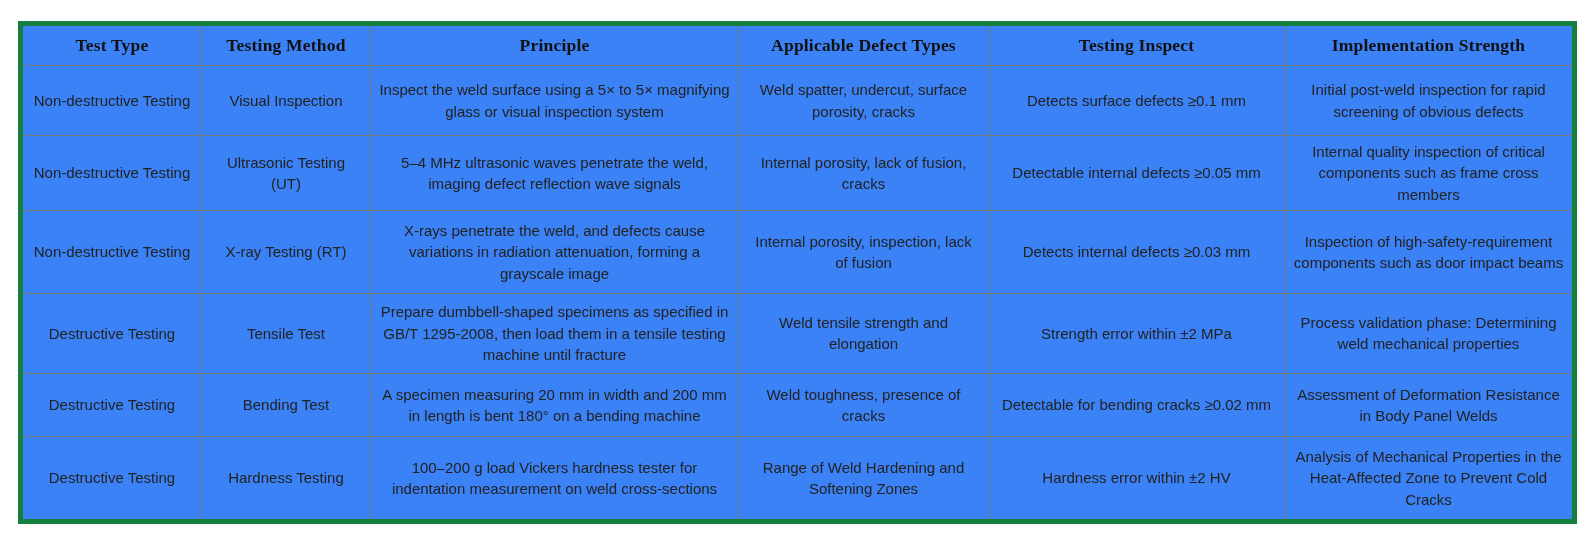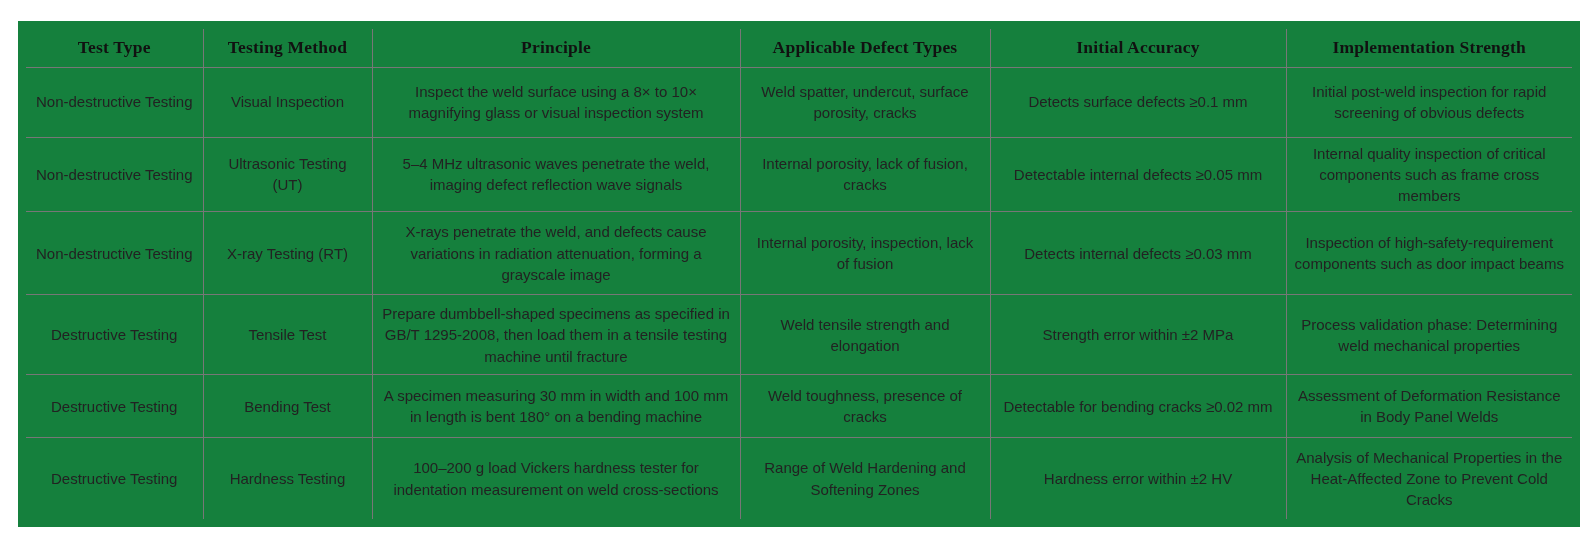--- a/index.html
+++ b/index.html
@@ -11,22 +11,22 @@
     overflow: hidden;
     font-family: "Liberation Sans", "DejaVu Sans", sans-serif;
   }
   .table-wrap {
     padding: 21px 0 0 18px;
   }
   table.weld-table {
     border-collapse: collapse;
     table-layout: fixed;
     width: 1554px;
-    background: #15803d;
-    border: 8px solid #15803d;
+    background: #3b82f6;
+    border: 5px solid #15803d;
   }
   table.weld-table th,
   table.weld-table td {
     border: 1px solid #777777;
     text-align: center;
     vertical-align: middle;
     padding: 5px 8px;
     overflow: hidden;
   }
   table.weld-table th {
@@ -68,29 +68,29 @@
         <col class="c4">
         <col class="c5">
         <col class="c6">
     </colgroup>
     <thead>
       <tr>
         <th>Test Type</th>
         <th>Testing Method</th>
         <th>Principle</th>
         <th>Applicable Defect Types</th>
-        <th>Initial Accuracy</th>
+        <th>Testing Inspect</th>
         <th>Implementation Strength</th>
       </tr>
     </thead>
     <tbody>
       <tr>
         <td class="tight">Non-destructive Testing</td>
         <td class="tight">Visual Inspection</td>
-        <td>Inspect the weld surface using a 8× to 10× magnifying glass or visual inspection system</td>
+        <td>Inspect the weld surface using a 5× to 5× magnifying glass or visual inspection system</td>
         <td>Weld spatter, undercut, surface porosity, cracks</td>
         <td>Detects surface defects ≥0.1 mm</td>
         <td>Initial post-weld inspection for rapid screening of obvious defects</td>
       </tr>
       <tr>
         <td class="tight">Non-destructive Testing</td>
         <td class="tight">Ultrasonic Testing (UT)</td>
         <td>5–4 MHz ultrasonic waves penetrate the weld, imaging defect reflection wave signals</td>
         <td>Internal porosity, lack of fusion, cracks</td>
         <td>Detectable internal defects ≥0.05 mm</td>
@@ -108,21 +108,21 @@
         <td class="tight">Destructive Testing</td>
         <td class="tight">Tensile Test</td>
         <td>Prepare dumbbell-shaped specimens as specified in GB/T 1295-2008, then load them in a tensile testing machine until fracture</td>
         <td>Weld tensile strength and elongation</td>
         <td>Strength error within ±2 MPa</td>
         <td>Process validation phase: Determining weld mechanical properties</td>
       </tr>
       <tr>
         <td class="tight">Destructive Testing</td>
         <td class="tight">Bending Test</td>
-        <td>A specimen measuring 30 mm in width and 100 mm in length is bent 180° on a bending machine</td>
+        <td>A specimen measuring 20 mm in width and 200 mm in length is bent 180° on a bending machine</td>
         <td>Weld toughness, presence of cracks</td>
         <td class="tight">Detectable for bending cracks ≥0.02 mm</td>
         <td>Assessment of Deformation Resistance in Body Panel Welds</td>
       </tr>
       <tr>
         <td class="tight">Destructive Testing</td>
         <td class="tight">Hardness Testing</td>
         <td>100–200 g load Vickers hardness tester for indentation measurement on weld cross-sections</td>
         <td>Range of Weld Hardening and Softening Zones</td>
         <td>Hardness error within ±2 HV</td>

